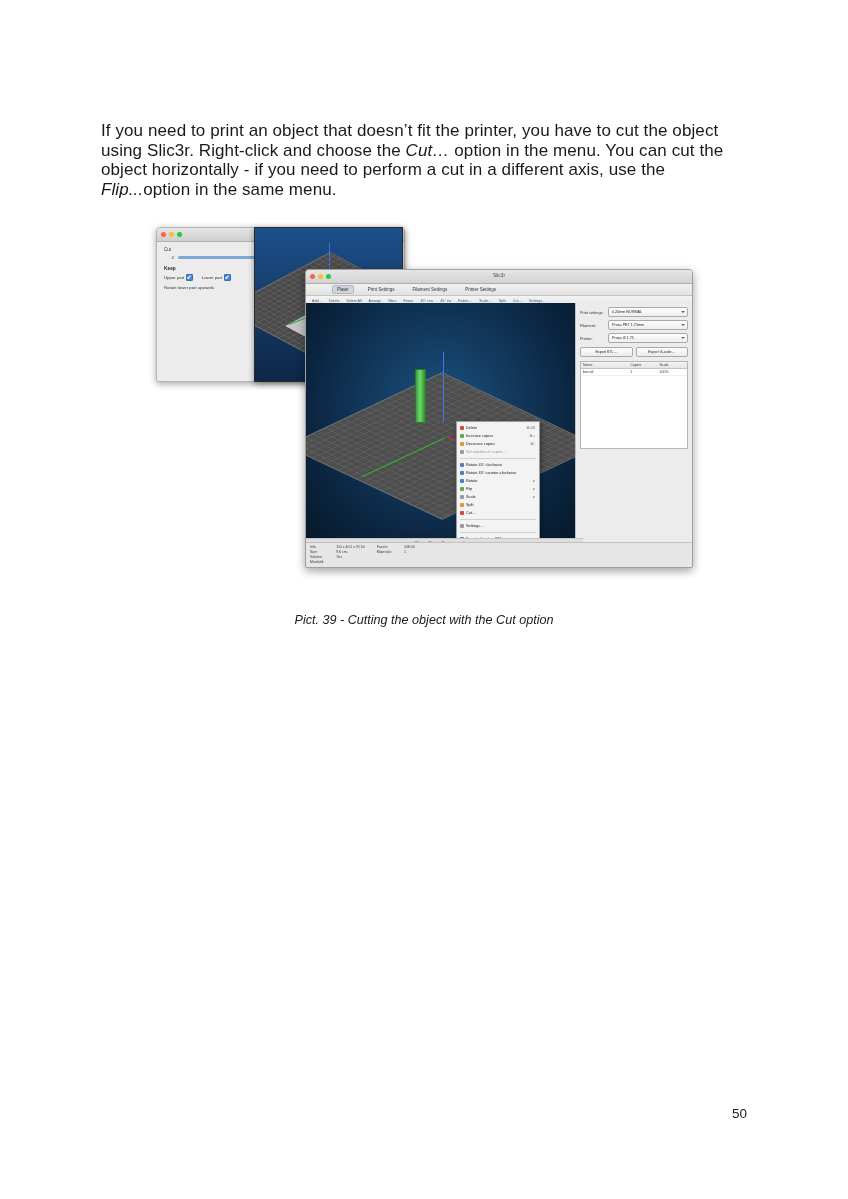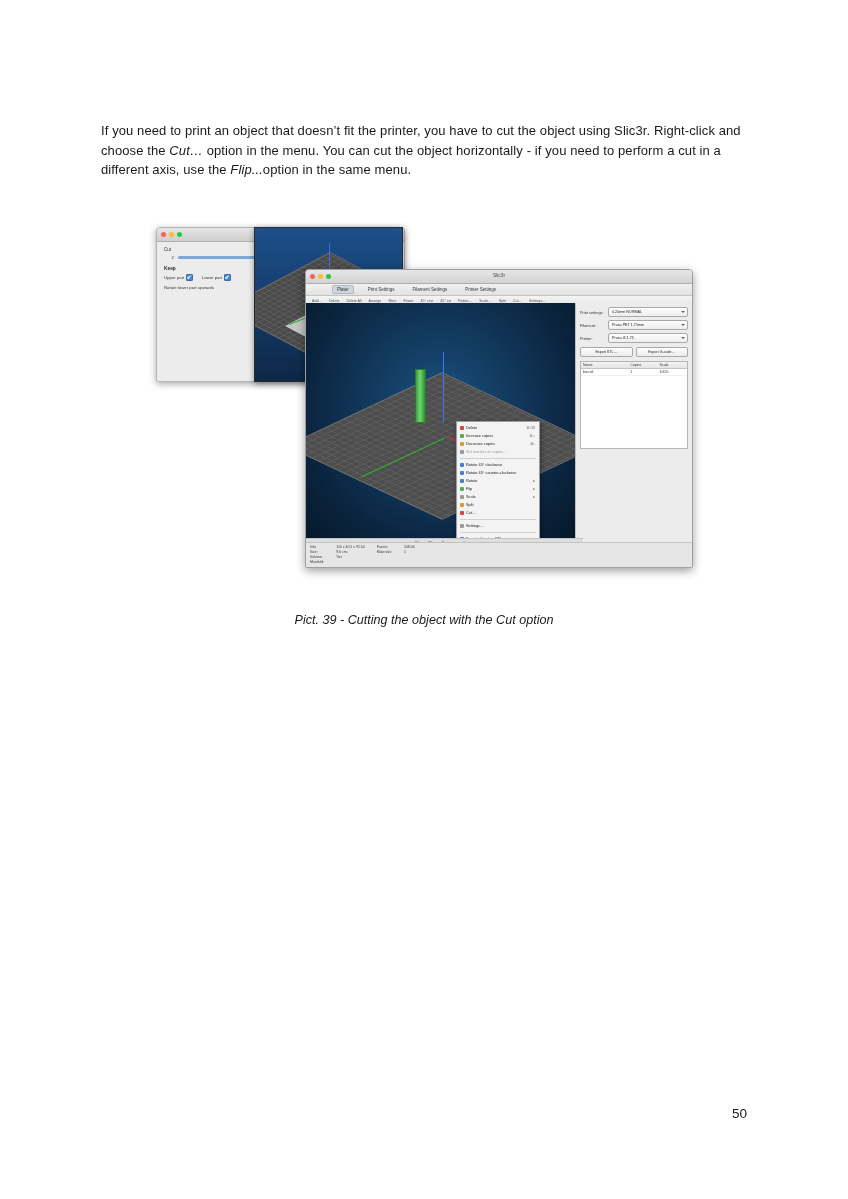--- a/index.html
+++ b/index.html
@@ -15,21 +15,21 @@
     color: #000000;
     overflow: hidden;
   }
 
   
   .page-text {
     position: absolute;
     left: 101px;
     top: 121px;
     width: 645px;
-    font-size: 13px;
+    font-size: 17px;
     line-height: 19.6px;
     color: #1a1a1a;
     letter-spacing: 0.1px;
   }
   .page-text .it { font-style: italic; }
 
   .page-number {
     position: absolute;
     right: 101px;
     bottom: 78px;

